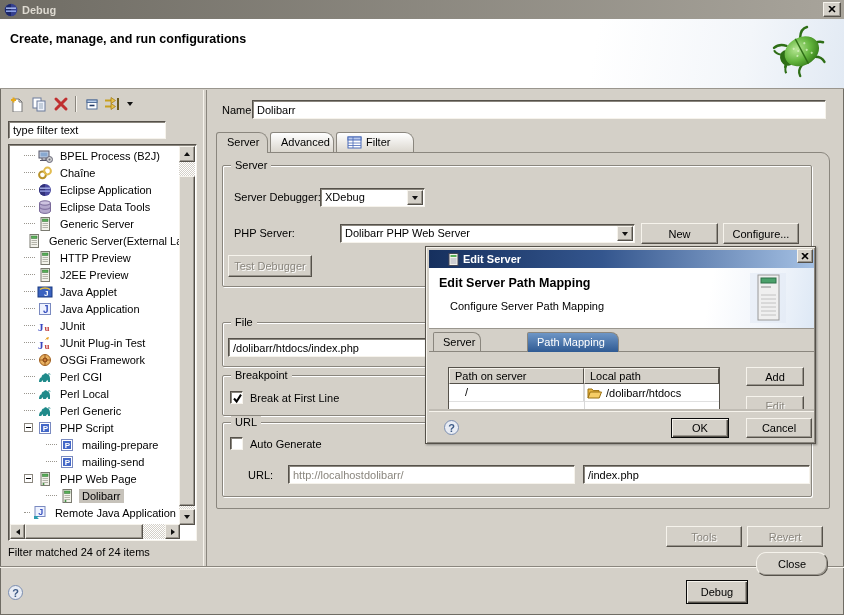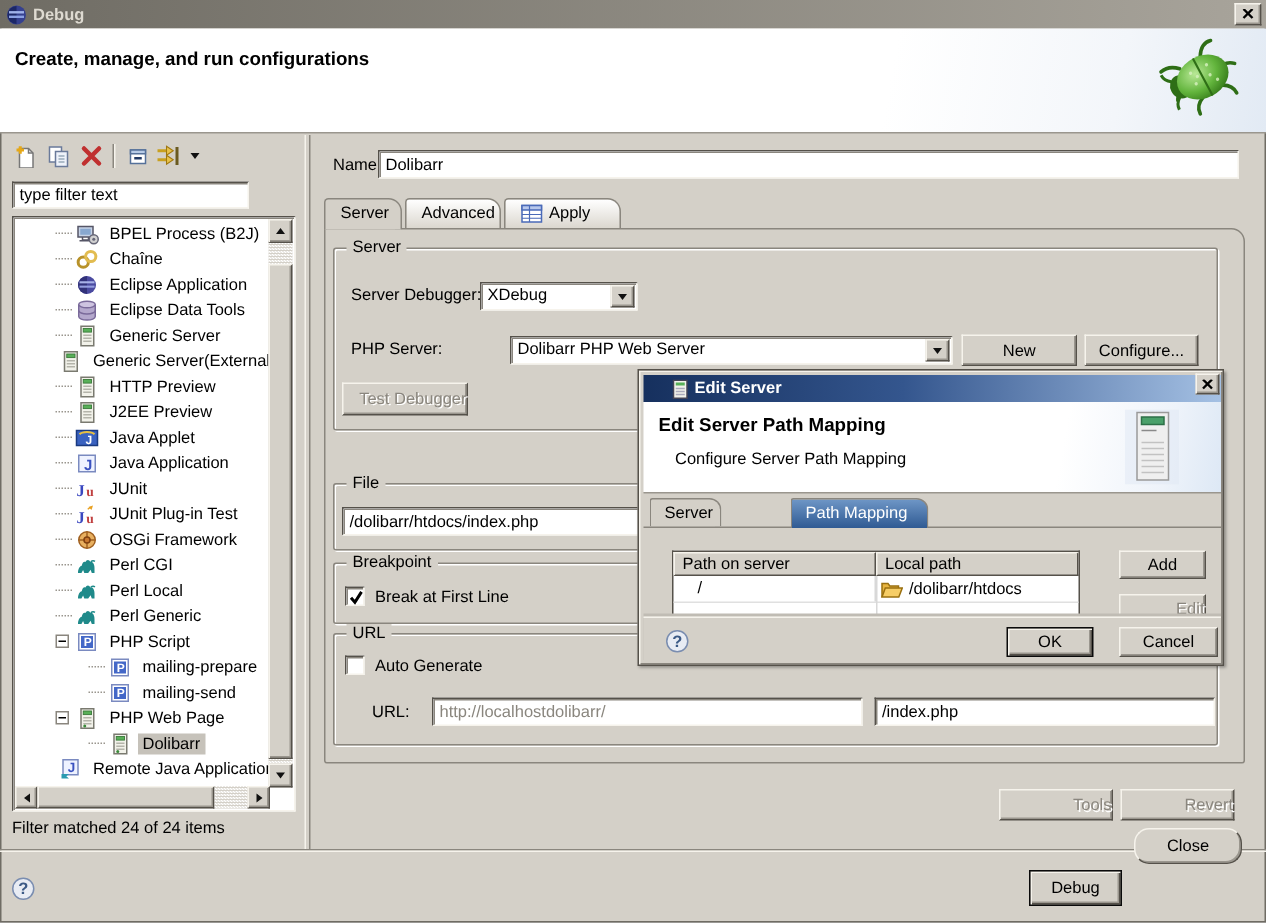--- a/index.html
+++ b/index.html
@@ -10,21 +10,21 @@
     box-shadow: inset 0 0 0 1px #6f6c64;
   }
   
   .btn{
     position:absolute; background:#d4d0c8; font-family:inherit; font-size:11px; color:#000;
     border:1px solid; border-color:#f6f3ec #55514a #55514a #f6f3ec;
     box-shadow: inset -1px -1px 0 #9a968e; text-align:center; cursor:default;
     display:flex; align-items:center; justify-content:center;
   }
   .btn.default{ border:1px solid #0a0a0a; box-shadow: inset 1px 1px 0 #f6f3ec, inset -1px -1px 0 #55514a, inset -2px -2px 0 #9a968e; }
-  .btn.disabled{ color:#8a867e; text-shadow:1px 1px 0 #ffffff;justify-content:flex-end; }
+  .btn.disabled{ color:#8a867e; text-shadow:1px 1px 0 #ffffff; }
   .sunken{ border:1px solid; border-color:#55514a #f6f3ec #f6f3ec #55514a; box-shadow: inset 1px 1px 0 #8a867e; background:#fff; }
   input.field{
     position:absolute; background:#fff; font-family:inherit; font-size:11px; color:#000;
     border:1px solid; border-color:#55514a #f6f3ec #f6f3ec #55514a; box-shadow: inset 1px 1px 0 #8a867e;
     padding:1px 4px; outline:none;
   }
   input.field:disabled, input.field.dim{ color:#8a867e; background:#fff; }
   .group{ position:absolute; border:1px solid #8a867e; border-radius:2px; box-shadow:1px 1px 0 #fff, inset 1px 1px 0 #fff; }
   .group > .legend{ position:absolute; top:-7px; left:8px; background:#d4d0c8; padding:0 4px; font-size:11px; }
   .combo{ position:absolute; background:#fff; border:1px solid; border-color:#55514a #f6f3ec #f6f3ec #55514a; box-shadow: inset 1px 1px 0 #8a867e; }
@@ -48,21 +48,21 @@
   #header{ position:absolute; left:0; top:19px; width:844px; height:70px;
     background:linear-gradient(100deg,#ffffff 70%,#f3f6fa 88%,#e2eaf4 100%); border-bottom:1px solid #9a968e; }
   #header .htitle{ position:absolute; left:10px; top:13px; font-weight:bold; font-size:12.5px; }
   #bug{ position:absolute; right:14px; top:5px; }
   #footer-sep{ position:absolute; left:0; top:566px; width:844px; height:2px; border-top:1px solid #8a867e; border-bottom:1px solid #f6f3ec; }
   
   #lp-toolbar{ position:absolute; left:6px; top:94px; height:20px; display:flex; align-items:center; }
   .tbtn{ width:22px; height:20px; display:flex; align-items:center; justify-content:center; }
   .tsep{ width:2px; height:16px; border-left:1px solid #8a867e; border-right:1px solid #f6f3ec; margin:0 3px; }
   #tree-box{ position:absolute; left:8px; top:144px; width:189px; height:397px; background:#fff; }
-  #tree-content{ position:absolute; left:1px; top:2px; right:17px; bottom:17px; overflow:hidden; background:#fff;padding-left:13px; }
+  #tree-content{ position:absolute; left:1px; top:2px; right:17px; bottom:17px; overflow:hidden; background:#fff; }
   .tree-row{ height:17px; display:flex; align-items:center; padding-left:14px; white-space:nowrap; }
   .tree-row.child{ padding-left:36px; }
   .tree-row .dots{ width:11px; height:1px; border-top:1px dotted #9a968e; margin-right:2px; }
   .tree-row .exp{ width:9px; height:9px; background:#fff; border:1px solid #8a867e; position:relative; margin-right:4px; }
   .tree-row .exp-minus{ position:absolute; left:1px; top:3px; width:5px; height:1px; background:#000; }
   .ticon{ width:16px; height:16px; margin-right:4px; flex:none; }
   .tlabel{ padding:1px 3px; }
   .tree-row.selected .tlabel{ background:#c6c2ba; }
   
   .sb-btn{ position:absolute; background:#d4d0c8; border:1px solid; border-color:#f6f3ec #55514a #55514a #f6f3ec;
@@ -497,21 +497,21 @@
       <span>Advanced</span>
     </div>
     <div class="tab" style="left:120px; width:78px;">
       <span>
           <svg width="15" height="13" viewBox="0 0 15 13">
             <rect x="1" y="1" width="13" height="11" fill="#fff" stroke="#4a6ab8"></rect>
             <rect x="1" y="1" width="13" height="3" fill="#b8c8ec" stroke="#4a6ab8"></rect>
             <path d="M1 7h13M1 9.5h13M6 1v11" stroke="#4a6ab8" stroke-width=".8"></path>
           </svg>
         </span>
-      <span>Apply</span>
+      <span>Filter</span>
     </div>
   </div>
   <div id="tab-panel"></div>
 
   <div class="group" style="left:222px; top:165px; width:590px; height:122px;">
     <span class="legend">Server</span>
   </div>
   <span id="lbl-debugger" class="lbl">Server Debugger:</span>
   <div class="combo" style="left:320px; top:188px; width:105px; height:19px;">
     <span class="cval">XDebug</span>

